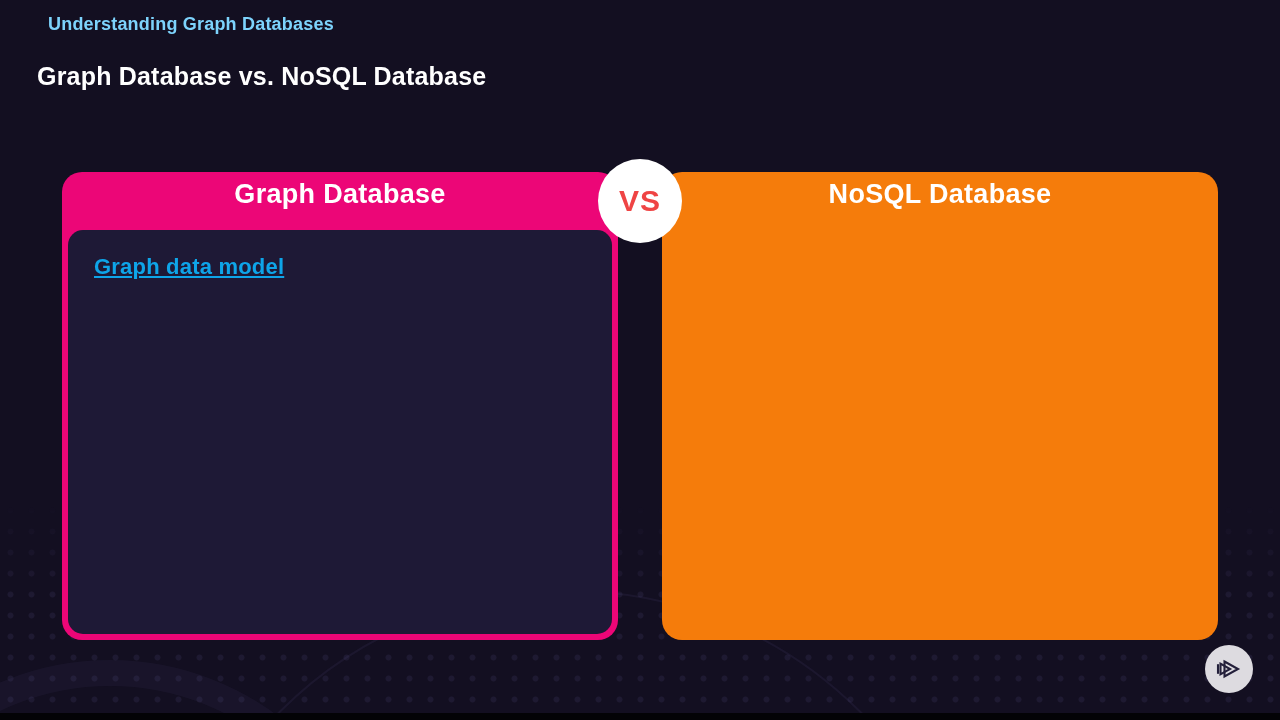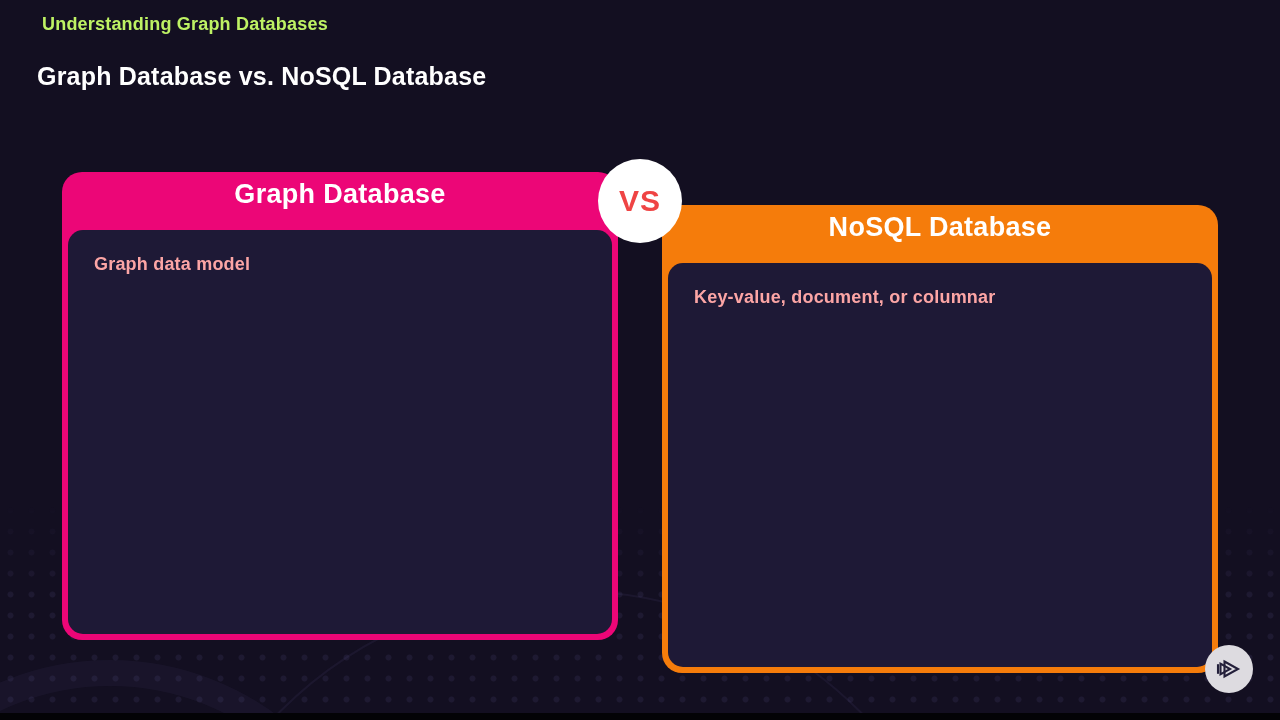--- a/index.html
+++ b/index.html
@@ -34,22 +34,22 @@
   .letterbox {
     position: absolute;
     left: 0; right: 0; bottom: 0;
     height: 7px;
     background: #030306;
   }
 
   
   .slide-header { position: absolute; left: 37px; top: 14px; }
   .eyebrow {
-    margin-left: 5px;
-    color: #bef264;
+    margin-left: 11px;
+    color: #7dd3fc;
     font-size: 18px;
     font-weight: bold;
     letter-spacing: 0.2px;
   }
   .slide-title {
     margin-top: 27px;
     color: #ffffff;
     font-size: 25px;
     font-weight: bold;
     letter-spacing: 0.2px;
@@ -64,45 +64,46 @@
     height: 468px;
   }
   .card {
     position: absolute;
     top: 0;
     width: 556px;
     height: 468px;
     border-radius: 20px;
   }
   .card-left  { left: 0;  background: #ec0677; }
-  .card-right { right: 0; background: #f57c0b; margin-top: 33px; }
+  .card-right { right: 0; background: #f57c0b; }
   .card-header {
     position: absolute;
     left: 0; right: 0; top: 0;
     height: 45px;
     display: flex;
     align-items: center;
     justify-content: center;
     color: #ffffff;
     font-size: 27px;
     font-weight: bold;
     letter-spacing: 0.3px;
   }
   .card-body {
     position: absolute;
     left: 6px; right: 6px; top: 58px; bottom: 6px;
     background: #1e1936;
     border-radius: 15px;
     padding: 24px 26px;
   }
   .card-item {
-    color: #fca5a5;
-    font-size: 18px;
+    color: #0ea5e9;
+    font-size: 22px;
     font-weight: bold;
     letter-spacing: 0.2px;
+    text-decoration: underline;
   }
 
   .vs-badge {
     position: absolute;
     left: 536px;          
     top: -13px;           
     width: 84px;
     height: 84px;
     border-radius: 50%;
     background: #ffffff;
@@ -154,23 +155,20 @@
       <p class="card-item">Graph data model</p>
     </div>
   </section>
 
   <div class="vs-badge">
     <span>VS</span>
   </div>
 
   <section class="card card-right" style="background: rgb(245, 124, 11);">
     <div class="card-header">NoSQL Database</div>
-    <div class="card-body">
-      <p class="card-item">Key-value, document, or columnar</p>
-    </div>
   </section>
 
 </div>
 
 <div class="brand-button">
   <svg width="30" height="30" viewBox="0 0 30 30" fill="none" xmlns="http://www.w3.org/2000/svg">
     <path d="M10.5 7.5 L24 15 L10.5 22.5 Z" stroke="#231f3a" stroke-width="2.1" stroke-linejoin="miter" fill="none"></path>
     <path d="M6.5 9.7 L16 15 L6.5 20.3 Z" stroke="#231f3a" stroke-width="2.1" stroke-linejoin="miter" fill="none"></path>
     <line x1="4" y1="10.2" x2="4" y2="19.8" stroke="#231f3a" stroke-width="2.1"></line>
   </svg>

